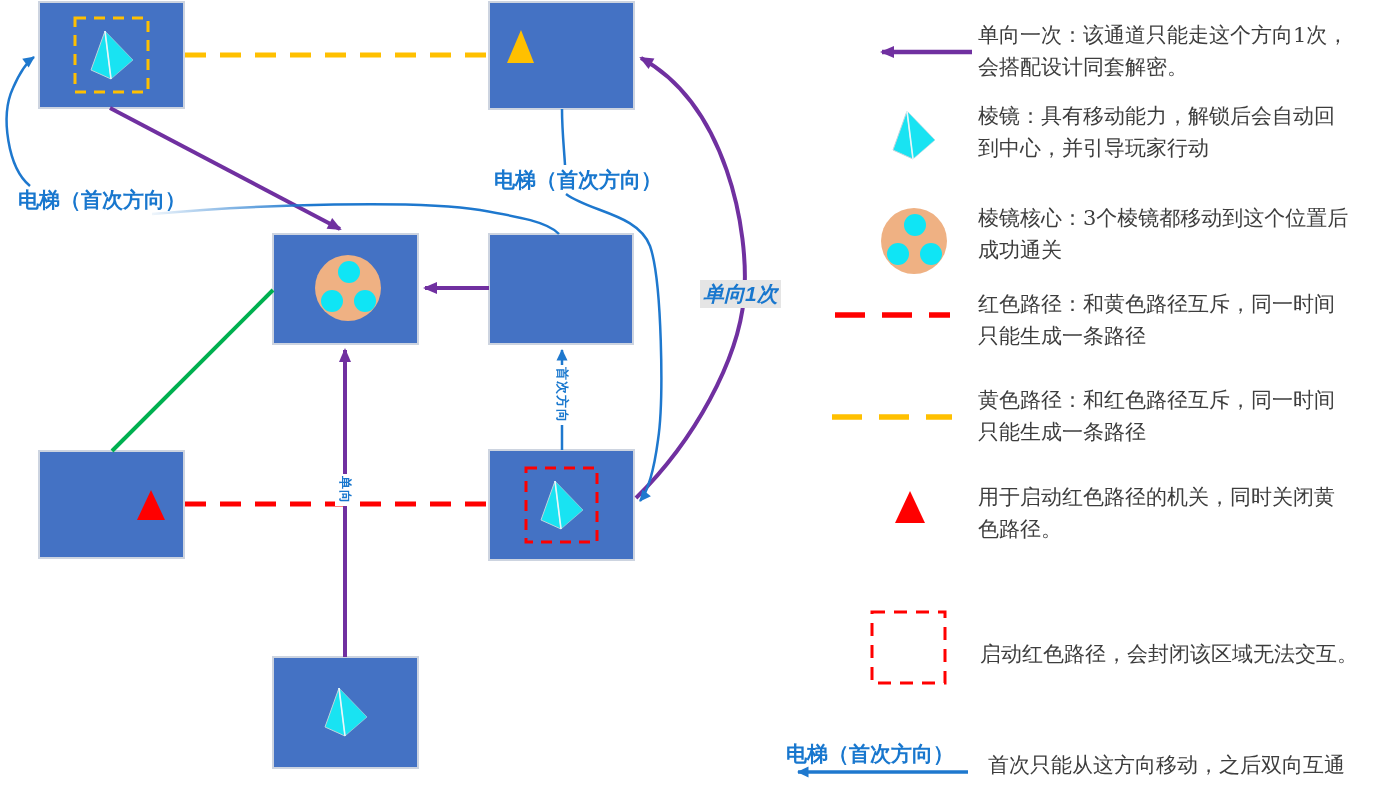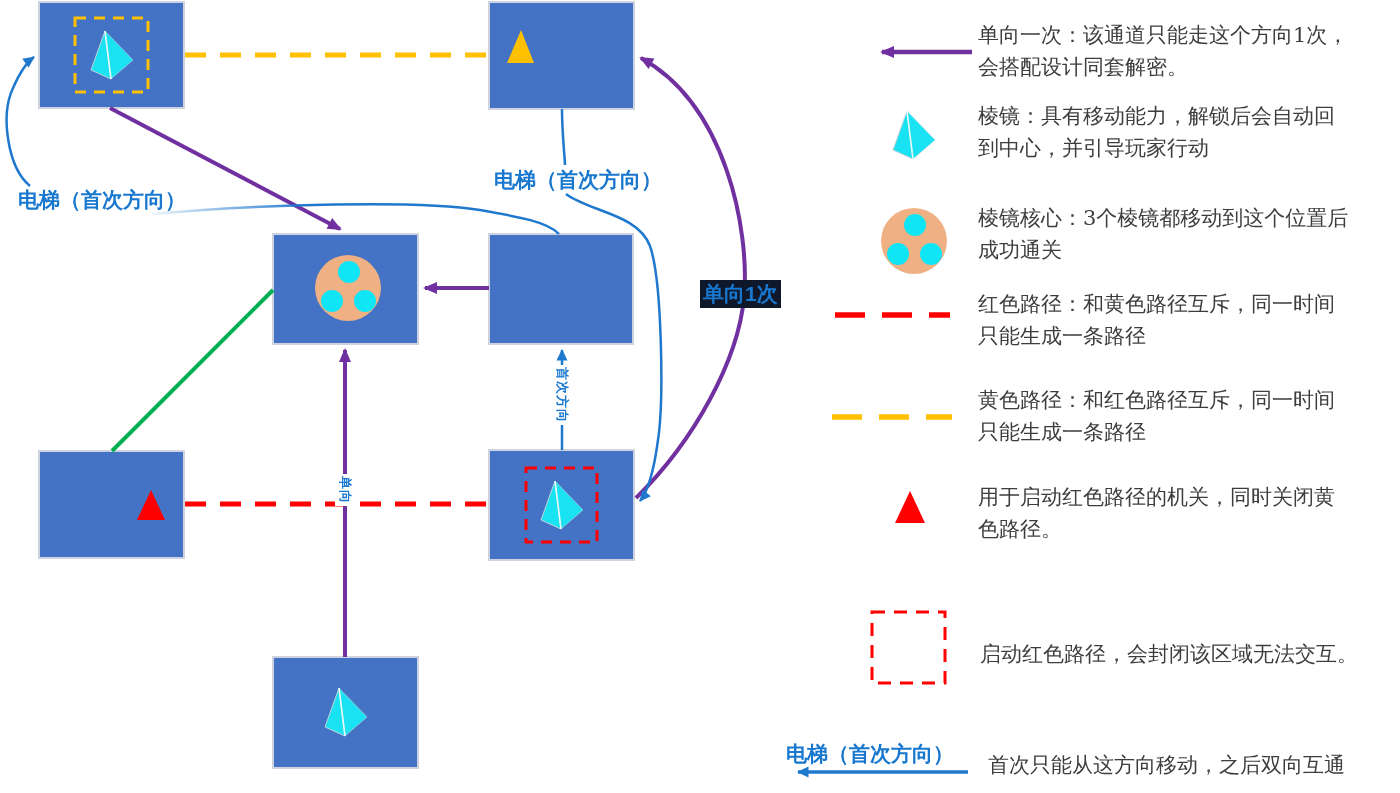--- a/index.html
+++ b/index.html
@@ -1,21 +1,21 @@
 <!DOCTYPE html>
 <html><head>
 <meta charset="utf-8">
 <style>
   html,body{margin:0;padding:0;background:#ffffff;}
   #stage{position:relative;width:1400px;height:793px;background:#ffffff;overflow:hidden;
          font-family:"Liberation Sans",sans-serif;}
   #diagram-svg{position:absolute;left:0;top:0;}
   .blue-label{position:absolute;color:#1877CE;font-size:21px;font-weight:600;
               white-space:nowrap;font-family:"Liberation Sans",sans-serif;}
-  .blue-label.on-line{background:#0f172a;padding:0 3px;}
+  .blue-label.on-line{background:#e5e5e5;padding:0 3px;font-style:italic;}
   .v-label{position:absolute;color:#1877CE;font-size:13px;font-weight:600;background:#ffffff;
            padding:1px 2px;white-space:nowrap;letter-spacing:1px;
            transform:translate(-50%,-50%) rotate(90deg);}
   .legend-text{position:absolute;color:#3d3d3d;font-size:21px;line-height:32px;
                white-space:pre-line;font-family:"DejaVu Serif",serif;width:430px;}
 </style>
 </head>
 <body>
 
 <div id="stage">

